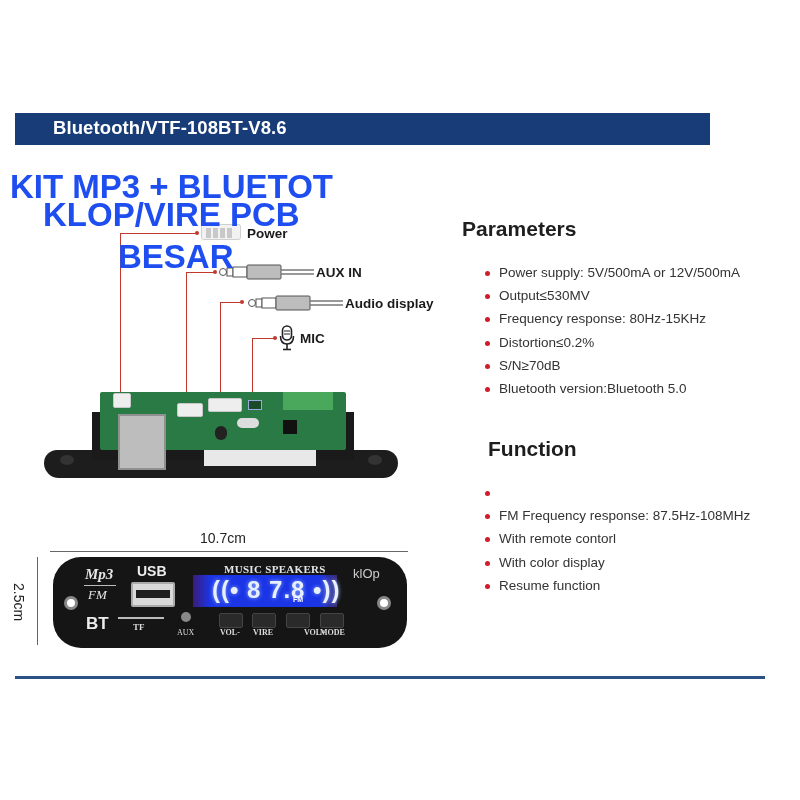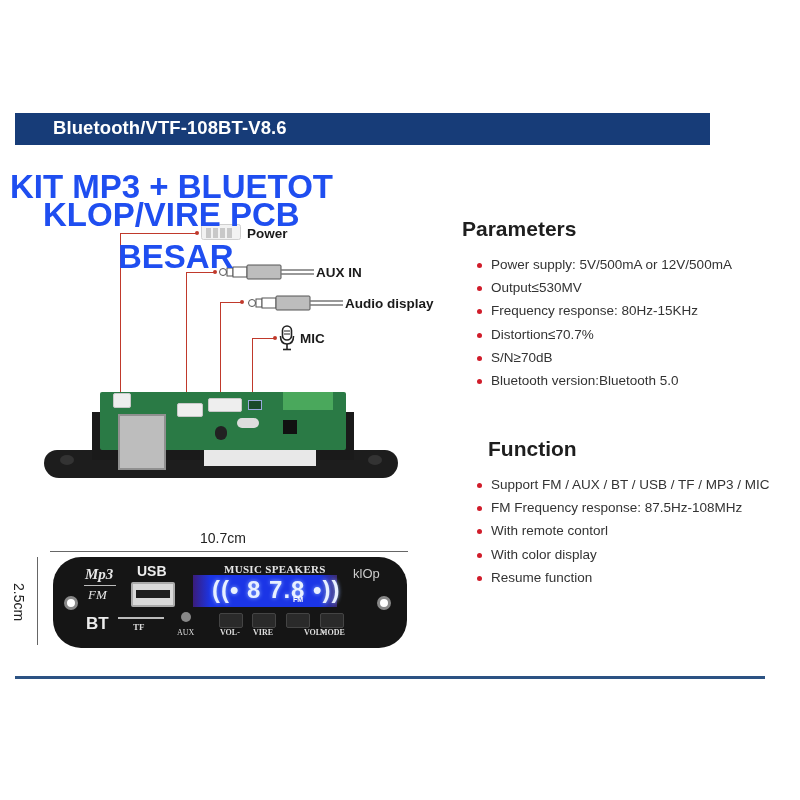--- a/index.html
+++ b/index.html
@@ -19,21 +19,21 @@
 
   
   .lead { background:#c0392b; }
   .lead-dot { width:4px; height:4px; background:#c0392b; border-radius:50%; }
 
   
   .dlabel { font-weight:bold; font-size:13.5px; color:#1a1a1a; }
 
   
   .sec-title { font-weight:bold; font-size:21px; color:#1e1e1e; }
-  .list { list-style:none; margin:0; padding:0; }
+  .list { list-style:none; margin:8px; padding:0; }
   .list li { position:relative; height:23.2px; font-size:13.5px; color:#333333; padding-left:14px; white-space:nowrap; }
   .list li .dot { position:absolute; left:0; top:6px; width:5px; height:5px; border-radius:50%; background:#d01c2a; }
 
   
   .board-base { left:44px; top:450px; width:354px; height:28px; background:#1d1d1d; border-radius:14px 14px 16px 16px; }
   .board-blackarea { left:92px; top:412px; width:262px; height:48px; background:#1a1a1a; }
   .pcb { left:100px; top:392px; width:246px; height:58px; background:#2a7a45; border-radius:2px; }
   .pcb-ant { left:283px; top:392px; width:50px; height:18px; background:#4aa85c; }
   .connector { background:#eeeeee; border:1px solid #c8c8c8; border-radius:2px; }
   .usb-port { left:118px; top:414px; width:44px; height:52px; background:#bdbdbd; border:2px solid #909090; }
@@ -196,27 +196,27 @@
 <div class="abs btnl" style="left:220px;top:628px;">VOL-</div>
 <div class="abs btnl" style="left:253px;top:628px;">VIRE</div>
 <div class="abs btnl" style="left:304px;top:628px;">VOL+</div>
 <div class="abs btnl" style="left:320px;top:628px;">MODE</div>
 
 <div class="abs sec-title" style="left:450px;top:217px;margin-left:12px;">Parameters</div>
 <ul class="abs list" style="left:477px;top:257px;">
   <li><span class="dot"></span><span>Power supply: 5V/500mA or 12V/500mA</span></li>
   <li><span class="dot"></span><span>Output≤530MV</span></li>
   <li><span class="dot"></span><span>Frequency response: 80Hz-15KHz</span></li>
-  <li><span class="dot"></span><span>Distortion≤70.7%</span></li>
+  <li><span class="dot"></span><span>Distortion≤0.2%</span></li>
   <li><span class="dot"></span><span>S/N≥70dB</span></li>
   <li><span class="dot"></span><span>Bluetooth version:Bluetooth 5.0</span></li>
 </ul>
 
 <div class="abs sec-title" style="left:471px;top:437px;margin-left:17px;">Function</div>
 <ul class="abs list" style="left:477px;top:477px;">
-  <li><span class="dot"></span><span>Support FM / AUX / BT / USB / TF / MP3 / MIC</span></li>
+  <li><span class="dot"></span></li>
   <li><span class="dot"></span><span>FM Frequency response: 87.5Hz-108MHz</span></li>
   <li><span class="dot"></span><span>With remote contorl</span></li>
   <li><span class="dot"></span><span>With color display</span></li>
   <li><span class="dot"></span><span>Resume function</span></li>
 </ul>
 
 <div class="abs bottom-line"></div>
 
 </body></html>

